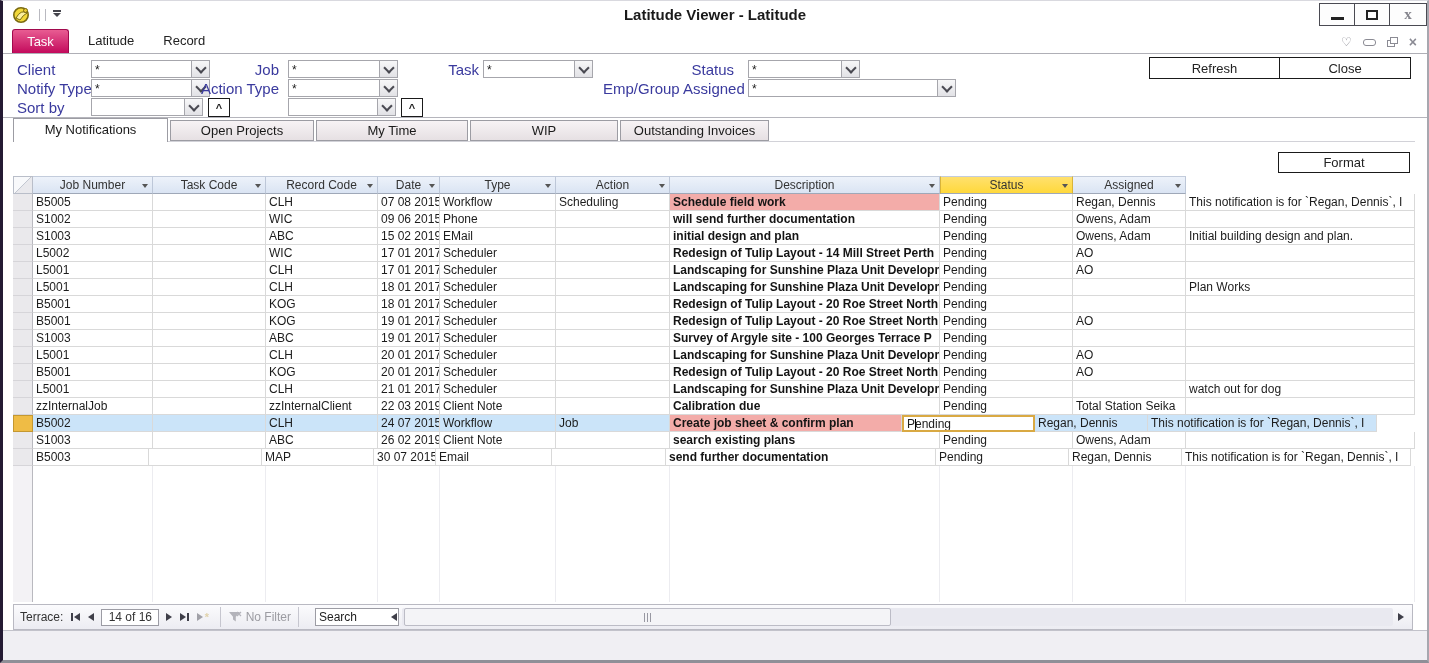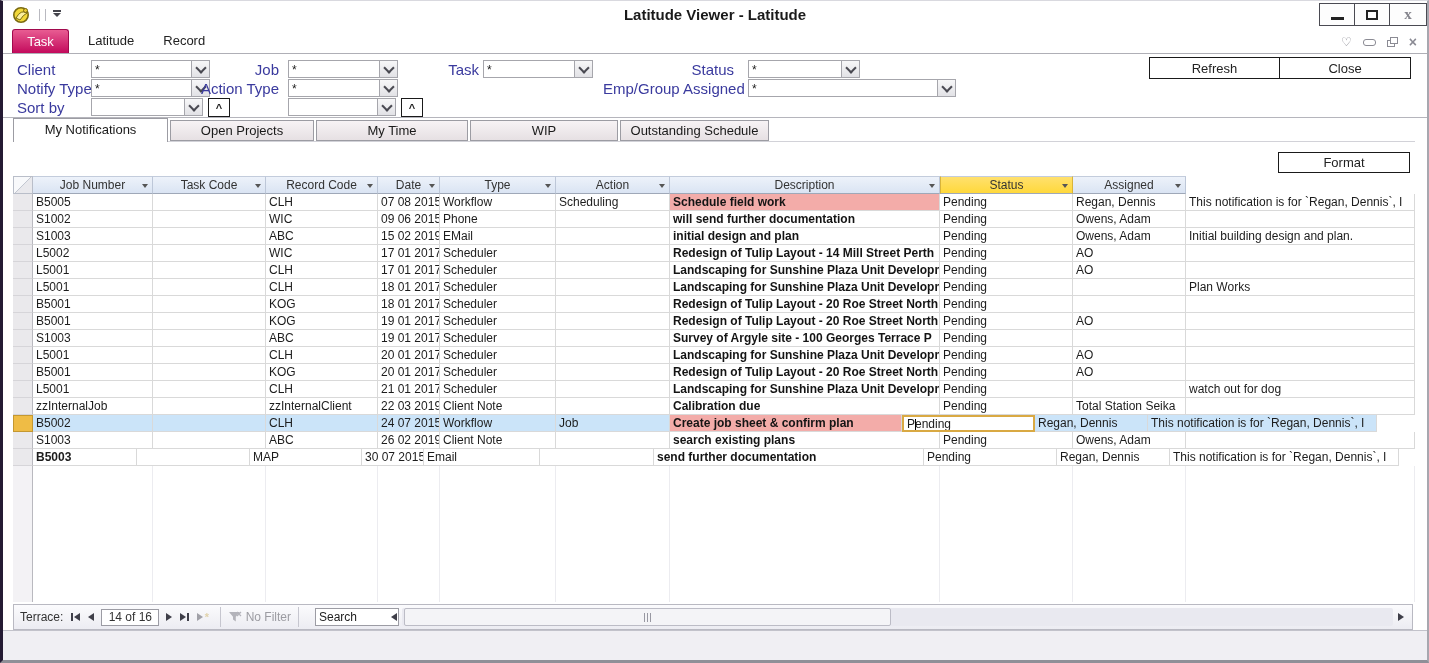--- a/index.html
+++ b/index.html
@@ -219,21 +219,21 @@
     <div class="actbtn" style="left:1146px;width:131px">Refresh</div>
     <div class="actbtn close" style="left:1276px;width:132px">Close</div>
   </div>
 
   <div class="tabstrip">
     <div class="pageline"></div>
     <div class="ptab active" style="left:10px;width:155px">My Notifications</div>
     <div class="ptab" style="left:167px;width:144px">Open Projects</div>
     <div class="ptab" style="left:313px;width:152px">My Time</div>
     <div class="ptab" style="left:467px;width:148px">WIP</div>
-    <div class="ptab" style="left:617px;width:149px">Outstanding Schedule</div>
+    <div class="ptab" style="left:617px;width:149px">Outstanding Invoices</div>
   </div>
 
   <div class="formatbtn">Format</div>
 
   <div class="grid">
     <div class="ghead" id="ghead">
       <div class="corner"></div>
     <div class="hcell" style="width: 120px;">
           <span>Job Number</span>
           <i class="harrow"></i>
@@ -462,21 +462,21 @@
           <div class="cell c-date" style="width: 62px;">26 02 2019</div>
           <div class="cell c-type" style="width: 116px;">Client Note</div>
           <div class="cell c-action" style="width: 114px;"></div>
           <div class="cell c-desc bold" style="width: 270px;">search existing plans</div>
           <div class="cell c-status" style="width: 133px;">Pending</div>
           <div class="cell c-assigned" style="width: 113px;">Owens, Adam</div>
           <div class="cell c-note" style="width: 229px;"></div>
         </div>
         <div class="grow">
           <div class="rsel" style="width: 20px;"></div>
-          <div class="cell c-job" style="width: 104px; font-weight: bold;">B5003</div>
+          <div class="cell c-job" style="width: 116px;">B5003</div>
           <div class="cell c-task" style="width: 113px;"></div>
           <div class="cell c-client" style="width: 112px;">MAP</div>
           <div class="cell c-date" style="width: 62px;">30 07 2015</div>
           <div class="cell c-type" style="width: 116px;">Email</div>
           <div class="cell c-action" style="width: 114px;"></div>
           <div class="cell c-desc bold" style="width: 270px;">send further documentation</div>
           <div class="cell c-status" style="width: 133px;">Pending</div>
           <div class="cell c-assigned" style="width: 113px;">Regan, Dennis</div>
           <div class="cell c-note" style="width: 229px;">This notification is for `Regan, Dennis`, I</div>
         </div>

